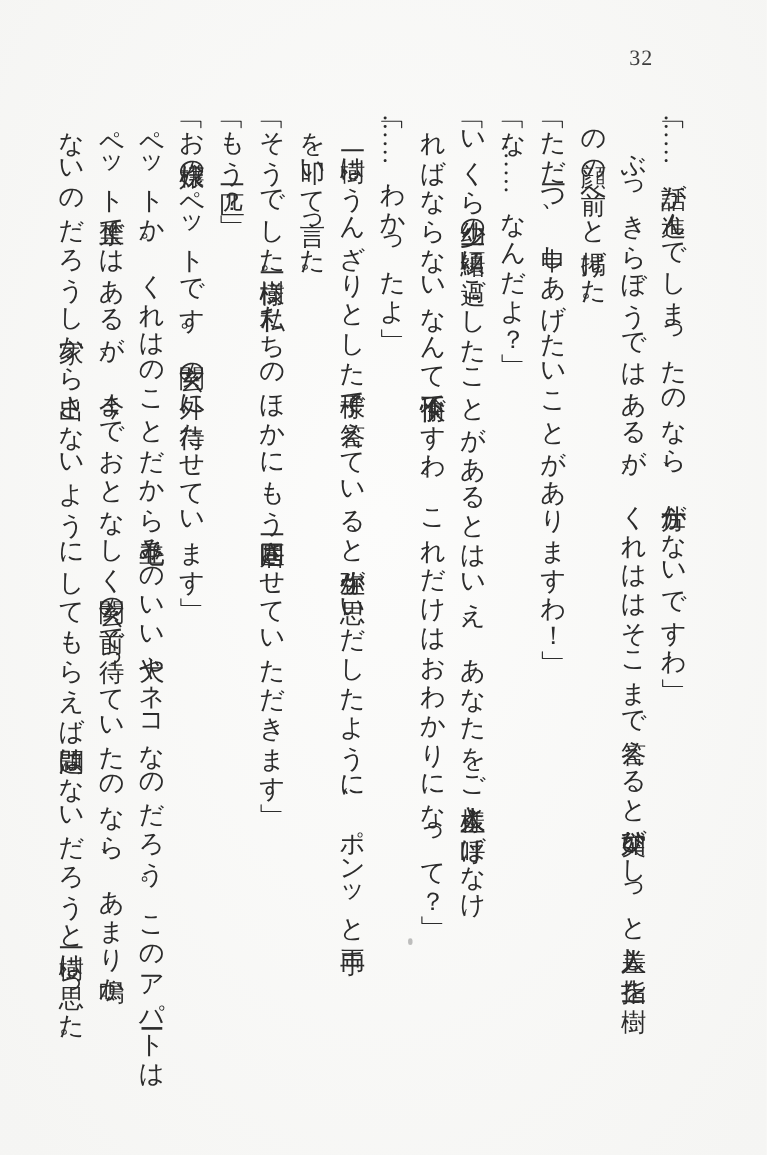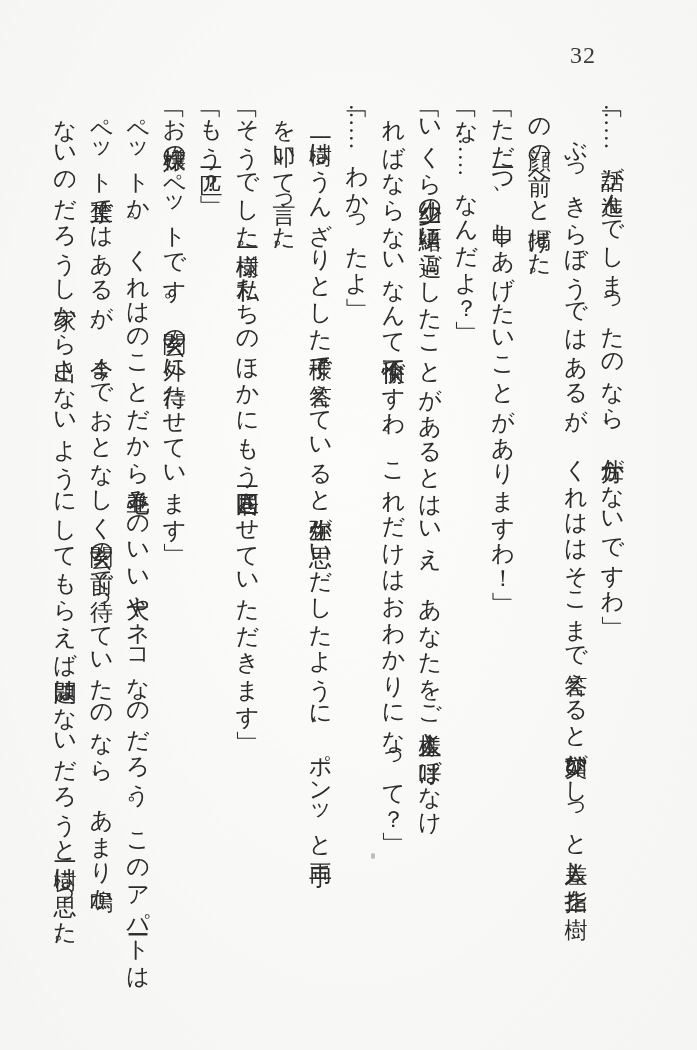--- a/index.html
+++ b/index.html
@@ -20,21 +20,21 @@
     background:
       radial-gradient(ellipse at 50% 45%, rgba(255,255,255,0.5), rgba(0,0,0,0.015) 95%),
       #f9f9f7;
   }
   .page-number {
     position: absolute;
     top: 42px;
     left: 563px;
     width: 40px;
     text-align: center;
-    font-size: 24px;
+    font-size: 20px;
     letter-spacing: 1px;
     color: #3c3c3c;
   }
   .text-block {
     position: absolute;
     top: 103px;
     right: 67px;
     width: 584px;
     height: 915px;
     writing-mode: vertical-rl;

